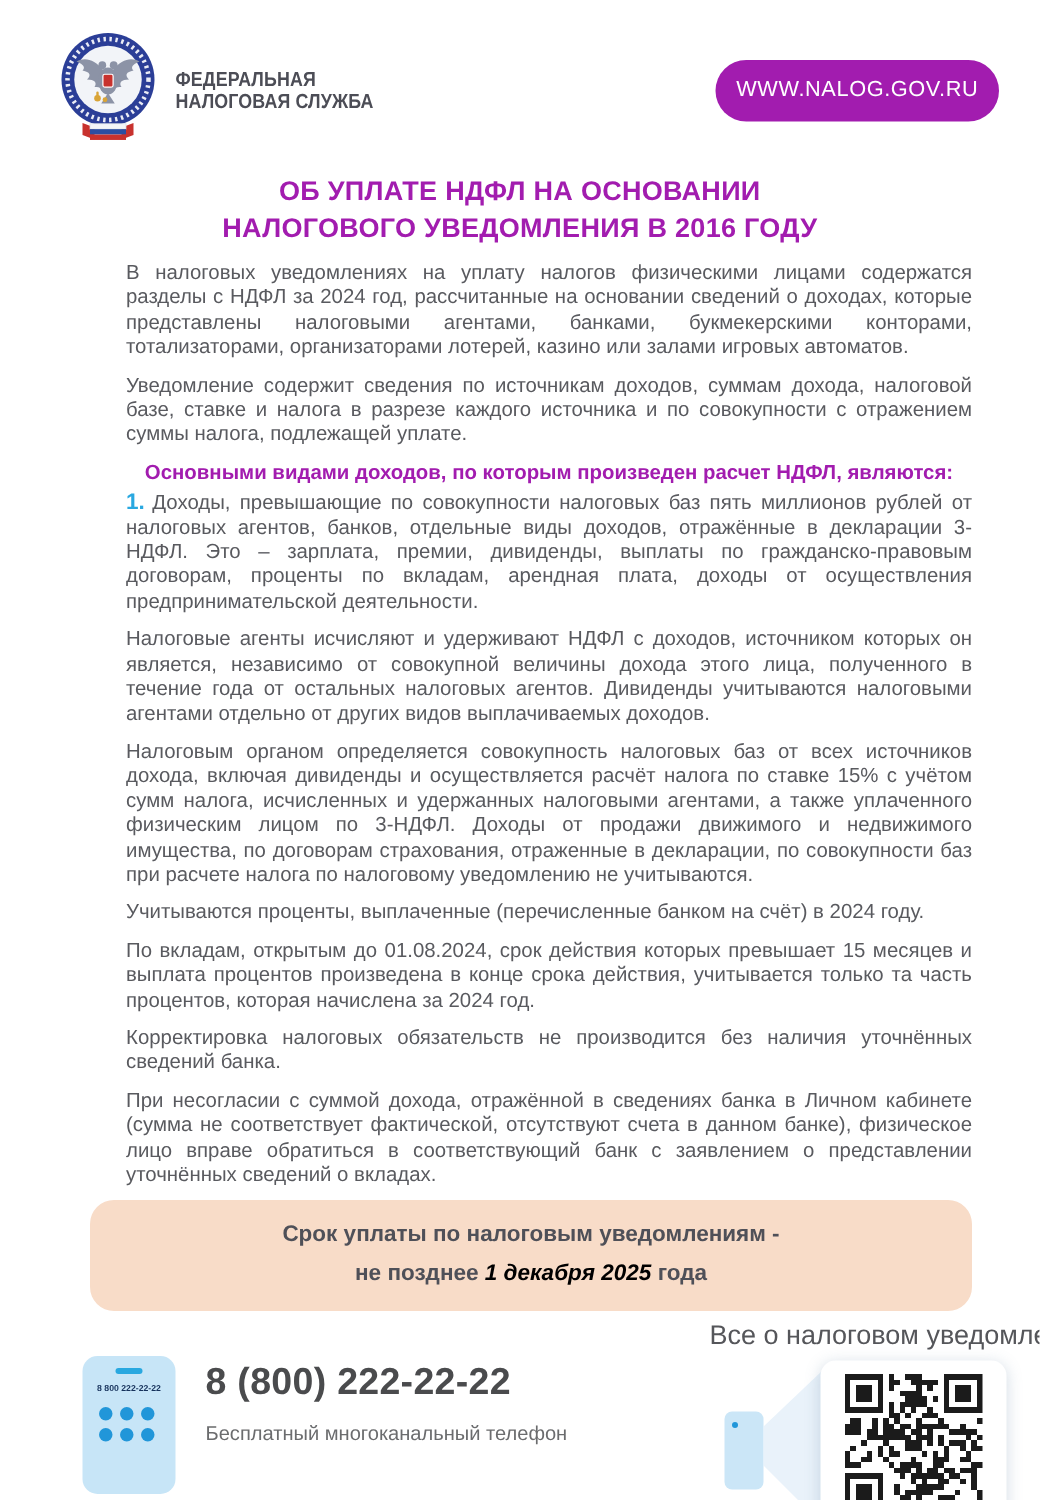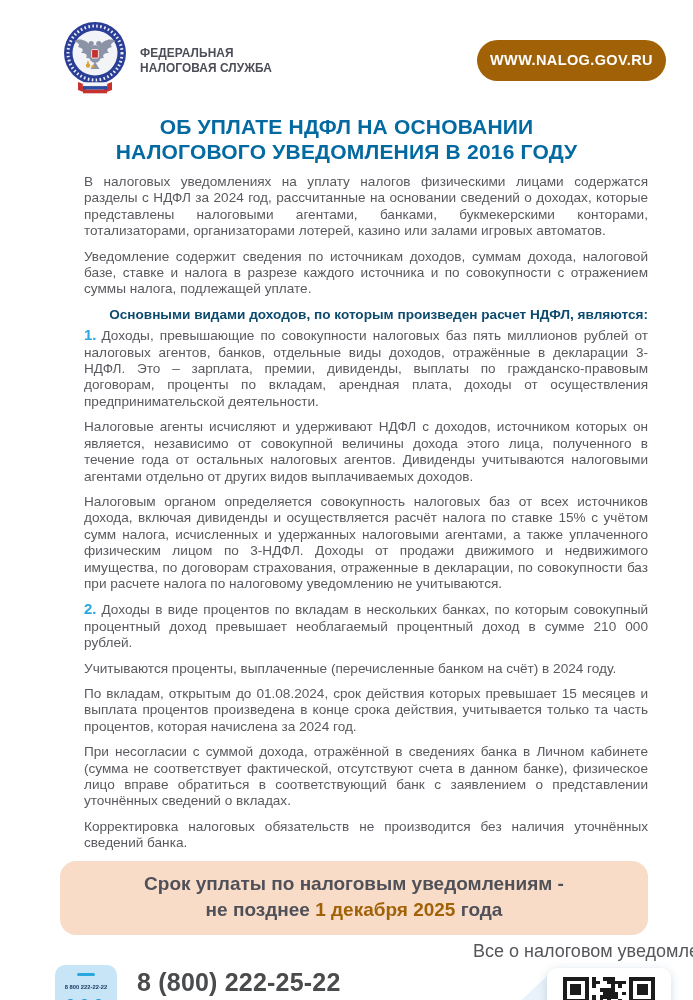--- a/index.html
+++ b/index.html
@@ -2,44 +2,44 @@
 <html lang="ru"><head>
 <meta charset="utf-8">
 <style>
   html,body{margin:0;padding:0;}
   body{
     width:693px;height:1000px;background:#ffffff;position:relative;overflow:hidden;
     font-family:"Liberation Sans", sans-serif;color:#595A5F;
     -webkit-font-smoothing:antialiased;
   }
   
-  .header{display:flex;align-items:center;justify-content:space-between;padding:20px 27px 0 63px;}
+  .header{display:flex;align-items:center;justify-content:space-between;padding:20px 27px 0 40px;}
   .logo{display:flex;align-items:center;gap:13px;}
   .logo-text{font-weight:bold;font-size:13.5px;line-height:15.5px;color:#4C4D56;
     letter-spacing:.1px;transform:scaleX(.88);transform-origin:left center;white-space:nowrap;}
   .pill{
-    background:#a16207;color:#fff;font-weight:bold;font-size:14.5px;letter-spacing:.4px;
+    background:#a21caf;color:#fff;font-weight:normal;font-size:14.5px;letter-spacing:.4px;
     border-radius:21px;height:41px;width:189px;display:flex;align-items:center;justify-content:center;
     text-decoration:none;
   }
   
-  h1{margin:15px 20px 0;text-align:center;font-size:21px;line-height:24.5px;
-     color:#0369a1;font-weight:bold;letter-spacing:.2px;}
+  h1{margin:15px 20px 0;text-align:center;font-size:18px;line-height:24.5px;
+     color:#a21caf;font-weight:bold;letter-spacing:.2px;}
   
   .content{margin:10px 45px 0 84px;text-align:justify;font-size:13.6px;line-height:16.4px;}
   .content p{margin:0 0 9px;}
-  .sec-heading{font-weight:bold;color:#0c4a6e;margin:0 0 4px !important;text-align:right;}
+  .sec-heading{font-weight:bold;color:#a21caf;margin:0 0 4px !important;text-align:center;}
   .num{font-weight:bold;color:#29A8E0;font-size:15px;margin-right:5px;}
   
   .banner{
     margin:2px 45px 0 60px;background:#F8DCC8;border-radius:16px;
     padding:10px 18px 12px;text-align:center;
-    font-weight:bold;font-size:19px;line-height:26px;color:#4F5058;
+    font-weight:bold;font-size:15px;line-height:26px;color:#4F5058;
   }
-  .banner .red{color:#a16207;}
+  .banner .red{color:#000000;font-style:italic;}
   
   .footer{position:relative;margin-top:30px;height:130px;}
   .footer-left{display:flex;align-items:flex-start;padding-left:55px;}
   .phone-icon{
     width:62px;height:92px;background:#C7E5F7;border-radius:10px;position:relative;flex:0 0 auto;
   }
   .phone-icon .bar{position:absolute;top:8px;left:22px;width:18px;height:3.5px;border-radius:2px;background:#29A8E0;}
   .phone-icon .mini-label{position:absolute;top:19px;left:0;width:100%;text-align:center;
     font-size:5.8px;font-weight:bold;color:#16325C;letter-spacing:0;}
   .keypad{position:absolute;left:11px;top:34px;display:grid;grid-template-columns:repeat(3,9px);
@@ -103,25 +103,24 @@
 <div class="content">
   <p>В налоговых уведомлениях на уплату налогов физическими лицами содержатся разделы с НДФЛ за 2024 год, рассчитанные на основании сведений о доходах, которые представлены налоговыми агентами, банками, букмекерскими конторами, тотализаторами, организаторами лотерей, казино или залами игровых автоматов.</p>
   <p>Уведомление содержит сведения по источникам доходов, суммам дохода, налоговой базе, ставке и налога в разрезе каждого источника и по совокупности с отражением суммы налога, подлежащей уплате.</p>
 
   <p class="sec-heading">Основными видами доходов, по которым произведен расчет НДФЛ, являются:</p>
 
   <p><span class="num">1.</span><span>Доходы, превышающие по совокупности налоговых баз пять миллионов рублей от налоговых агентов, банков, отдельные виды доходов, отражённые в декларации 3-НДФЛ. Это – зарплата, премии, дивиденды, выплаты по гражданско-правовым договорам, проценты по вкладам, арендная плата, доходы от осуществления предпринимательской деятельности.</span></p>
   <p>Налоговые агенты исчисляют и удерживают НДФЛ с доходов, источником которых он является, независимо от совокупной величины дохода этого лица, полученного в течение года от остальных налоговых агентов. Дивиденды учитываются налоговыми агентами отдельно от других видов выплачиваемых доходов.</p>
   <p>Налоговым органом определяется совокупность налоговых баз от всех источников дохода, включая дивиденды и осуществляется расчёт налога по ставке 15% с учётом сумм налога, исчисленных и удержанных налоговыми агентами, а также уплаченного физическим лицом по 3-НДФЛ. Доходы от продажи движимого и недвижимого имущества, по договорам страхования, отраженные в декларации, по совокупности баз при расчете налога по налоговому уведомлению не учитываются.</p>
 
-  <p><span class="num">2.</span><span>Доходы в виде процентов по вкладам в нескольких банках, по которым совокупный процентный доход превышает необлагаемый процентный доход в сумме 210 000 рублей.</span></p>
   <p>Учитываются проценты, выплаченные (перечисленные банком на счёт) в 2024 году.</p>
   <p>По вкладам, открытым до 01.08.2024, срок действия которых превышает 15 месяцев и выплата процентов произведена в конце срока действия, учитывается только та часть процентов, которая начислена за 2024 год.</p>
+  <p>Корректировка налоговых обязательств не производится без наличия уточнённых сведений банка.</p>
   <p>При несогласии с суммой дохода, отражённой в сведениях банка в Личном кабинете (сумма не соответствует фактической, отсутствуют счета в данном банке), физическое лицо вправе обратиться в соответствующий банк с заявлением о представлении уточнённых сведений о вкладах.</p>
-  <p>Корректировка налоговых обязательств не производится без наличия уточнённых сведений банка.</p>
 </div>
 
 <div class="banner">
   <div>Срок уплаты по налоговым уведомлениям -</div>
   <div><span>не позднее </span><span class="red">1 декабря 2025</span><span> года</span></div>
 </div>
 
 <div class="footer">
   <div class="footer-left">
     <div class="phone-icon">
@@ -131,21 +130,21 @@
         <span class="dot"></span>
           <span class="dot"></span>
           <span class="dot"></span>
         <span class="dot"></span>
           <span class="dot"></span>
           <span class="dot"></span>
 
       </div>
     </div>
     <div class="phone-block">
-      <div class="phone-number">8 (800) 222-25-22</div>
+      <div class="phone-number">8 (800) 222-22-22</div>
       <div class="phone-caption">
         <div>Бесплатный многоканальный телефон</div>
 
       </div>
     </div>
   </div>
 
   <div class="qr-area">
     <div class="qr-caption">Все о налоговом уведомлении</div>
     <div class="qr-composition">

